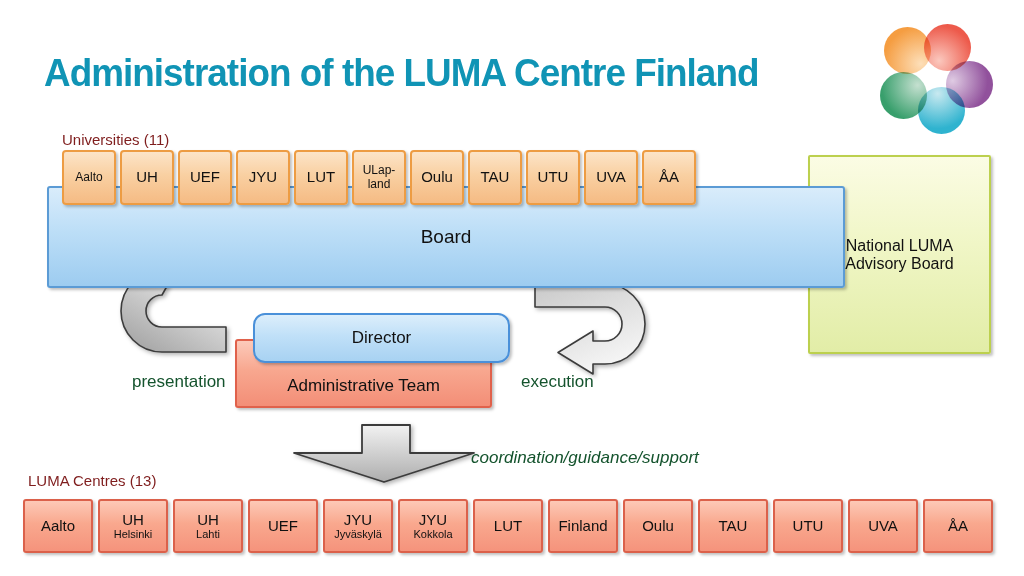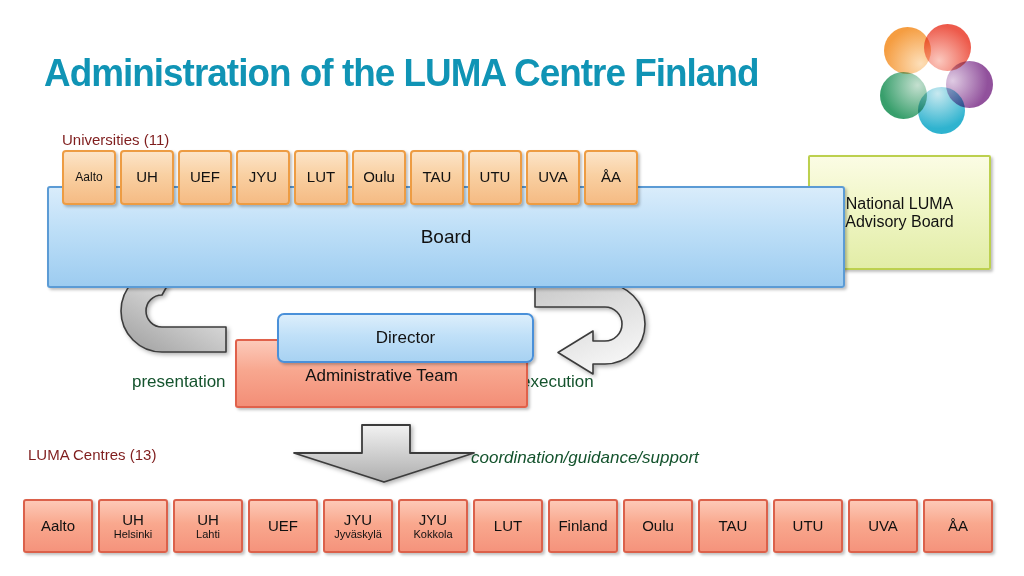--- a/index.html
+++ b/index.html
@@ -54,38 +54,38 @@
   
   .board {
     left:47px; top:186px; width:798px; height:102px;
     background:linear-gradient(180deg,#d9ecfb 0%,#bcdef7 45%,#9dccf0 100%);
     border:2px solid #5b9bd5; border-radius:3px;
     z-index:1; font-size:19px;
   }
 
   
   .advisory {
-    left:808px; top:155px; width:183px; height:115px;
+    left:808px; top:155px; width:183px; height:199px;
     background:linear-gradient(180deg,#fbfce4 0%,#f0f6c6 45%,#e2eda7 100%);
     border:2px solid #bcd04e; border-radius:2px;
     font-size:16px;
   }
 
   
   .admin {
-    left:235px; top:339px; width:293px; height:69px;
+    left:235px; top:339px; width:257px; height:69px;
     background:linear-gradient(180deg,#fccaba 0%,#f8a78f 45%,#f38e77 100%);
     border:2px solid #e0614b; border-radius:3px;
-    z-index:2; font-size:17px; justify-content:flex-end; padding-bottom:20px;
+    z-index:2; font-size:17px; justify-content:flex-end; padding-bottom:10px;
   }
   .director {
     left:253px; top:313px; width:257px; height:50px;
     background:linear-gradient(180deg,#dceefb 0%,#c0e0f8 45%,#a8d2f2 100%);
-    border:2px solid #4a90d9; border-radius:7px;
-    z-index:3; font-size:17px;margin-left:24px;
+    border:2px solid #4a90d9; border-radius:12px;
+    z-index:3; font-size:17px;
   }
 
   
   .flow-label { font-size:17px; color:#14532d; }
   .lbl-dialogue { left:726px; top:261px; font-size:18px; }
   .lbl-presentation { left:132px; top:372px; }
   .lbl-execution { left:521px; top:372px; }
   .lbl-coordination { left:471px; top:448px;font-style:italic; }
 
   
@@ -97,21 +97,21 @@
 
   
   .centre-row { left:23px; top:499px; display:flex; gap:5px; }
   .centre-box {
     width:70px; height:54px; font-size:15px;
     background:linear-gradient(180deg,#fdc9b7 0%,#f9a88e 45%,#f5937c 100%);
     border:2px solid #db614b; border-radius:3px;
   }
   .centre-box .sub { font-size:11px; font-weight:normal; }
   .lbl-universities { left:62px; top:131px; }
-  .lbl-centres { left:28px; top:446px; }
+  .lbl-centres { left:28px; top:472px; }
 </style>
 </head>
 <body>
 
 <div class="abs title">Administration of the LUMA Centre Finland</div>
 
 <div class="abs logo">
   <div class="petal orange"></div>
   <div class="petal red"></div>
   <div class="petal purple"></div>
@@ -119,20 +119,22 @@
   <div class="petal green"></div>
 </div>
 
 <div class="abs section-label lbl-universities">Universities (11)</div>
 <div class="abs uni-row">
   <div class="node uni-box fs-small">Aalto</div>
   <div class="node uni-box">UH</div>
   <div class="node uni-box">UEF</div>
   <div class="node uni-box">JYU</div>
   <div class="node uni-box">LUT</div>
+  <div class="node uni-box fs-small pre">ULap-
+land</div>
   <div class="node uni-box">Oulu</div>
   <div class="node uni-box">TAU</div>
   <div class="node uni-box">UTU</div>
   <div class="node uni-box">UVA</div>
   <div class="node uni-box">ÅA</div>
 </div>
 
 <div class="abs node board">Board</div>
 
 <svg class="arrow a-dialog" width="80" height="48" viewBox="0 0 80 48">

